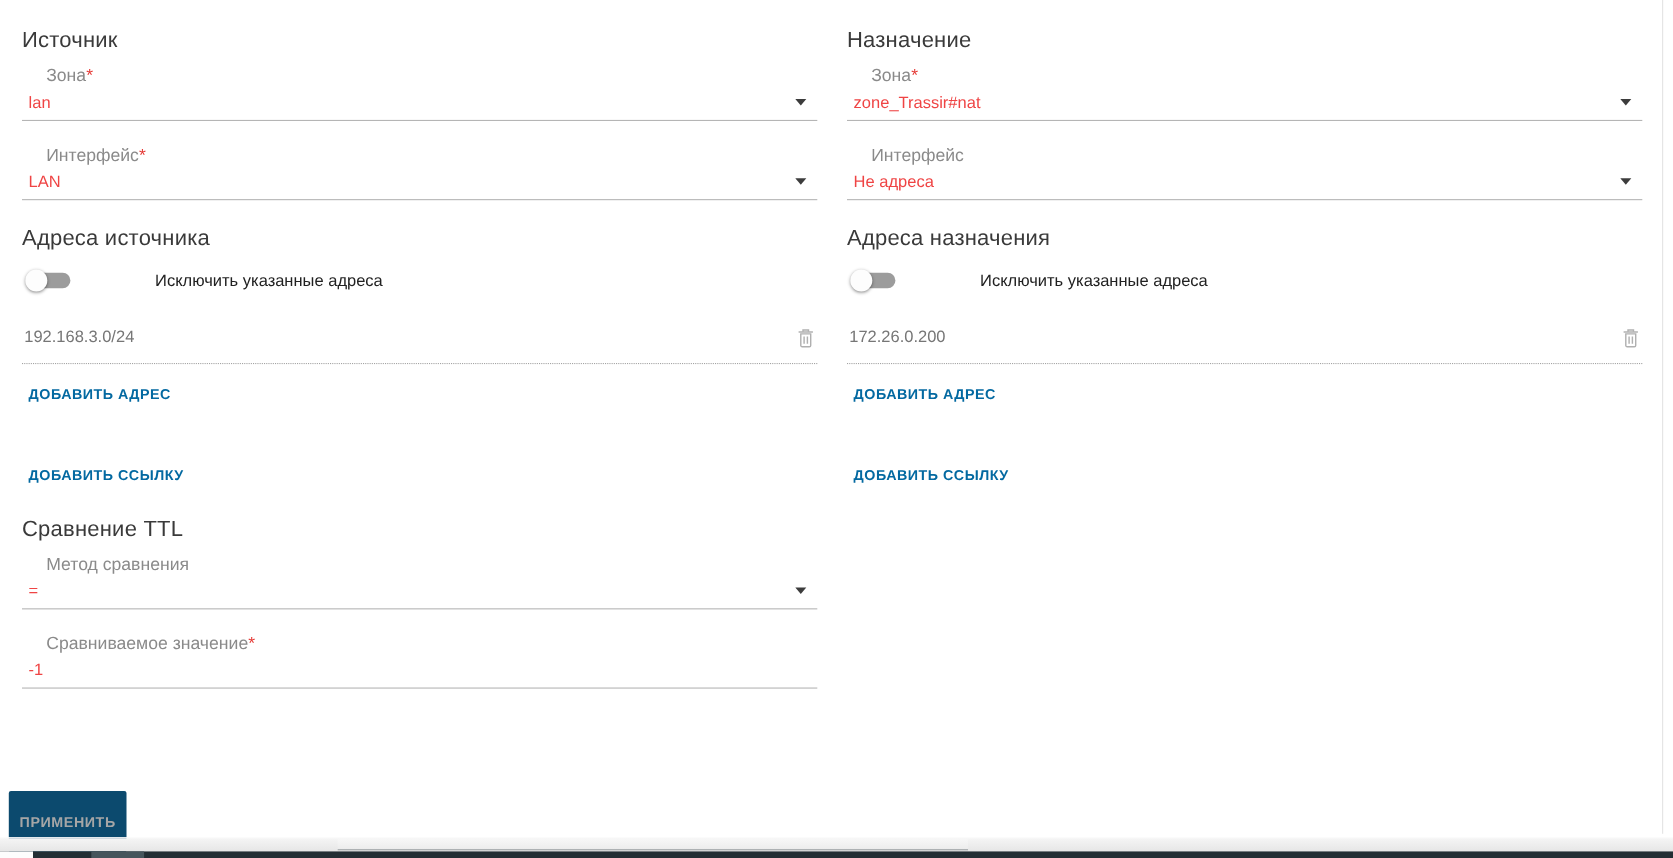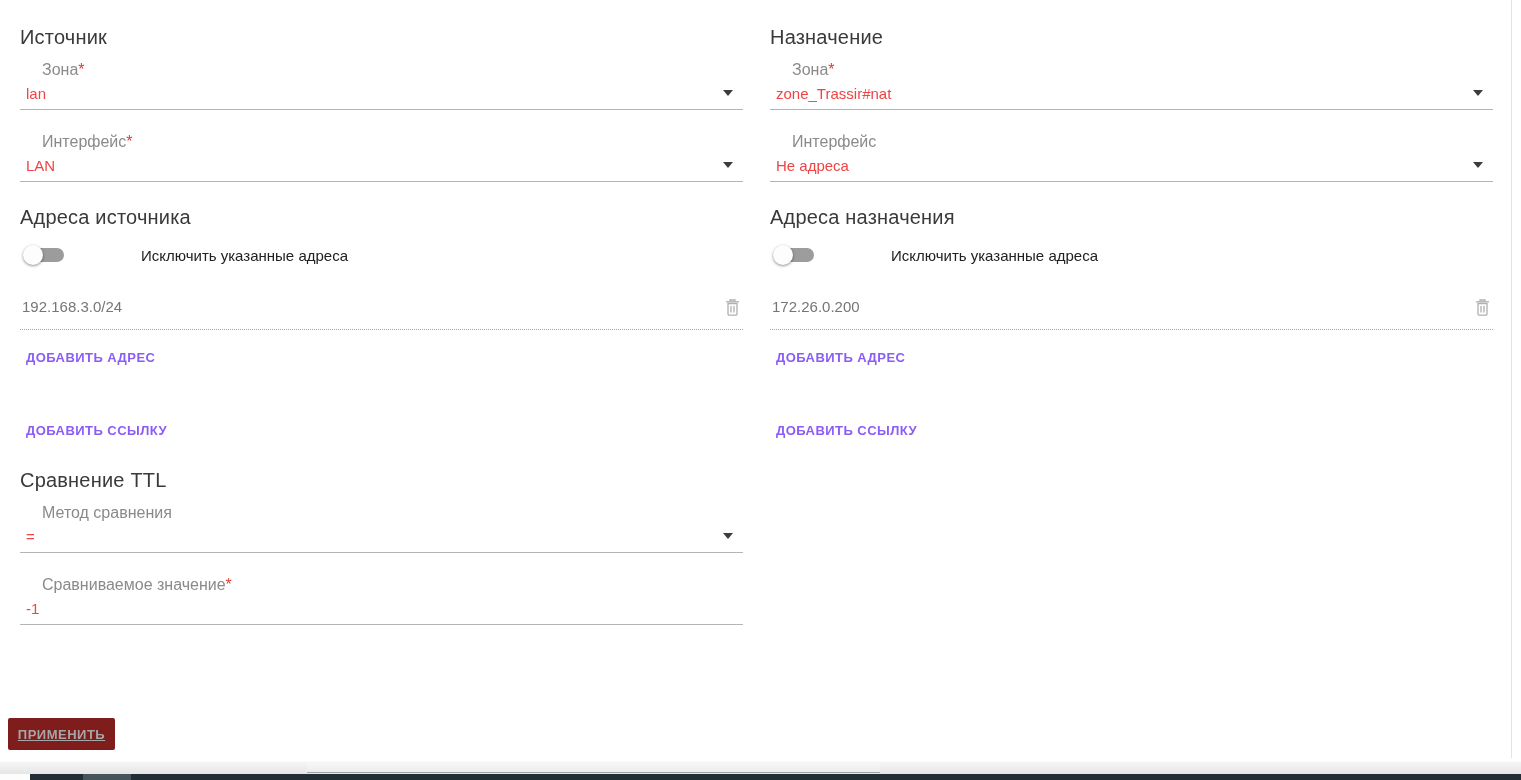--- a/index.html
+++ b/index.html
@@ -26,27 +26,27 @@
   .toggle-track { position:absolute; left:5px; top:3px; width:36px; height:14px; border-radius:7px; background:#9c9c9c; }
   .toggle-thumb { position:absolute; left:0; top:0; width:20px; height:20px; border-radius:50%; background:#fdfdfd; box-shadow:0 1px 3px rgba(0,0,0,.45); }
   .toggle-label { font-size:15px; color:#212121; }
 
   .address-row { margin-top:30px; border-bottom:1px dotted #a3a3a3; padding-bottom:8px; display:flex; align-items:flex-start; }
   .address-input { border:none; outline:none; background:transparent; flex:1; font-family:"Liberation Sans", sans-serif;
                    font-size:15px; color:#767676; padding:0 0 0 2px; line-height:19px; }
   .trash { flex:none; margin-right:2px; cursor:pointer; }
 
   .link-button { margin-top:20px; padding-left:6px; width:max-content; font-size:13px; font-weight:700;
-                 letter-spacing:.45px; color:#8b5cf6; cursor:pointer; line-height:16px; }
+                 letter-spacing:.45px; color:#0369a1; cursor:pointer; line-height:16px; }
   .link-button.second { margin-top:57px; }
   .ttl-title { font-size:20px; font-weight:400; color:#3a3a3a; margin:30px 0 0 0; letter-spacing:.2px; }
 
-  .apply-btn { display:block; margin:93px 0 0 8px; width:107px; height:32px; border:none; border-radius:2px;
-               background:#7f1d1d; color:#a6a6a6; font-family:"Liberation Sans", sans-serif;
-               font-size:13px; font-weight:700; letter-spacing:.5px;text-decoration:underline; }
+  .apply-btn { display:block; margin:93px 0 0 8px; width:107px; height:56px; border:none; border-radius:2px;
+               background:#0c4a6e; color:#a6a6a6; font-family:"Liberation Sans", sans-serif;
+               font-size:13px; font-weight:700; letter-spacing:.5px; }
 
   .v-scroll-line { position:absolute; top:0; right:9px; width:1px; height:758px; background:#e3e3e3; }
   .hscroll { position:absolute; left:0; right:0; bottom:6px; height:13px;
              background:linear-gradient(#f5f5f5,#e6e6e6); border-top:1px solid #fbfbfb; }
   .hscroll-thumb { position:absolute; left:307px; width:573px; top:1px; bottom:1px;
                    background:linear-gradient(#f7f7f7,#ececec); border-bottom:1px solid #9fa3a6; }
   .taskbar { position:absolute; left:0; right:0; bottom:0; height:6px; background:#232e34; }
   .taskbar-corner { position:absolute; left:0; top:0; width:30px; height:6px; background:#fdfdfd; }
   .taskbar-item { position:absolute; left:83px; top:0; width:48px; height:6px; background:#46555c; }
 </style>

